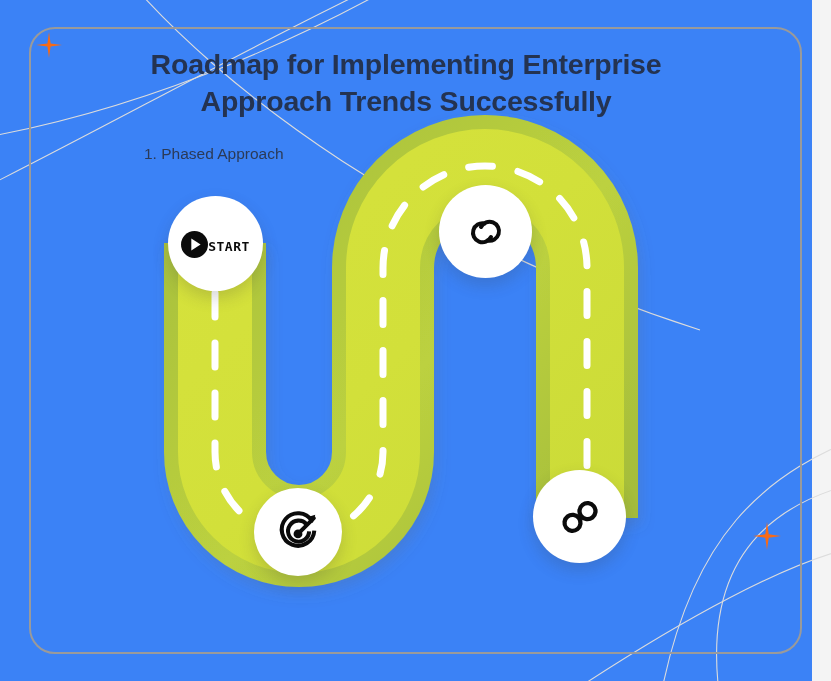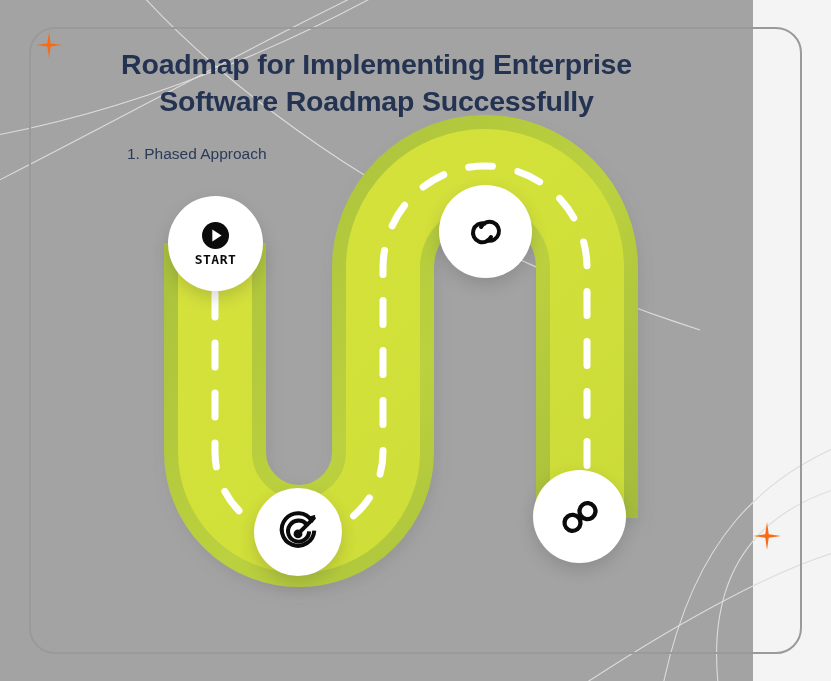--- a/index.html
+++ b/index.html
@@ -4,22 +4,22 @@
 <style>
   * { box-sizing: border-box; margin: 0; padding: 0; }
   html, body {
     width: 831px; height: 681px;
     background: #f4f4f4;
     font-family: "Liberation Sans", sans-serif;
     overflow: hidden;
   }
   #stage {
     position: relative;
-    width: 753px; height: 681px;
-    background: #a3a3a3;
+    width: 812px; height: 681px;
+    background: #3b82f6;
   }
   .bg-arcs { position: absolute; inset: 0; pointer-events: none; }
   .frame {
     position: absolute;
     left: 29px; top: 27px;
     width: 773px; height: 627px;
     border: 2px solid #9a9a9a;
     border-radius: 26px;
   }
   .sparkle { position: absolute; pointer-events: none; }
@@ -40,41 +40,41 @@
 
   .road-wrap { position: absolute; left: 0; top: 0; width: 831px; height: 681px; }
 
   .label {
     position: absolute;
     color: #2b3a57;
     font-size: 15.5px;
     font-weight: 500;
     white-space: nowrap;
   }
-  .label.l1 { left: 127px; top: 145px; }
+  .label.l1 { left: 144px; top: 145px; }
   .label.l3 { left: 412px; top: 145px; }
   .label.l2 { left: 222px; top: 598px; }
   .label.l4 { left: 470px; top: 598px; }
 
   .node {
     position: absolute;
     border-radius: 50%;
     background: #ffffff;
     box-shadow: 0 7px 16px rgba(60,60,60,0.20);
     display: flex;
     align-items: center;
     justify-content: center;
     flex-direction: column;
   }
   .node.n1 { left: 168px; top: 196px; width: 95px; height: 95px; }
   .node.n2 { left: 254px; top: 488px; width: 88px; height: 88px; }
   .node.n3 { left: 439px; top: 185px; width: 93px; height: 93px; }
   .node.n4 { left: 533px; top: 470px; width: 93px; height: 93px; }
 
-  .start-ico { display: flex; flex-direction: column; align-items: center; margin-top: 2px; }
+  .start-ico { display: flex; flex-direction: row; align-items: center; margin-top: 2px; }
   .start-word {
     font-family: "DejaVu Sans Mono", monospace;
     font-size: 13px;
     font-weight: bold;
     letter-spacing: 0.5px;
     color: #0b0b0b;
     margin-top: 3px;
   }
 </style>
 </head>
@@ -97,21 +97,21 @@
 
   <svg class="sparkle tl" width="26" height="26" viewBox="0 0 26 26">
     <path d="M13 0 L14.6 11.4 L26 13 L14.6 14.6 L13 26 L11.4 14.6 L0 13 L11.4 11.4 Z" fill="#f96a15"></path>
   </svg>
   <svg class="sparkle br" width="28" height="28" viewBox="0 0 26 26">
     <path d="M13 0 L14.6 11.4 L26 13 L14.6 14.6 L13 26 L11.4 14.6 L0 13 L11.4 11.4 Z" fill="#f96a15"></path>
   </svg>
 
   <div class="title">
     <span class="ln">Roadmap for Implementing Enterprise</span>
-    <span class="ln">Software Roadmap Successfully</span>
+    <span class="ln">Approach Trends Successfully</span>
   </div>
 
   <div class="road-wrap">
     <svg width="831" height="681" viewBox="0 0 831 681">
       <defs>
         <linearGradient id="gEdge" x1="0" y1="0" x2="1" y2="1">
           <stop offset="0%" stop-color="#a8c03c"></stop>
           <stop offset="55%" stop-color="#bcd13f"></stop>
           <stop offset="100%" stop-color="#a5bd3a"></stop>
         </linearGradient>

